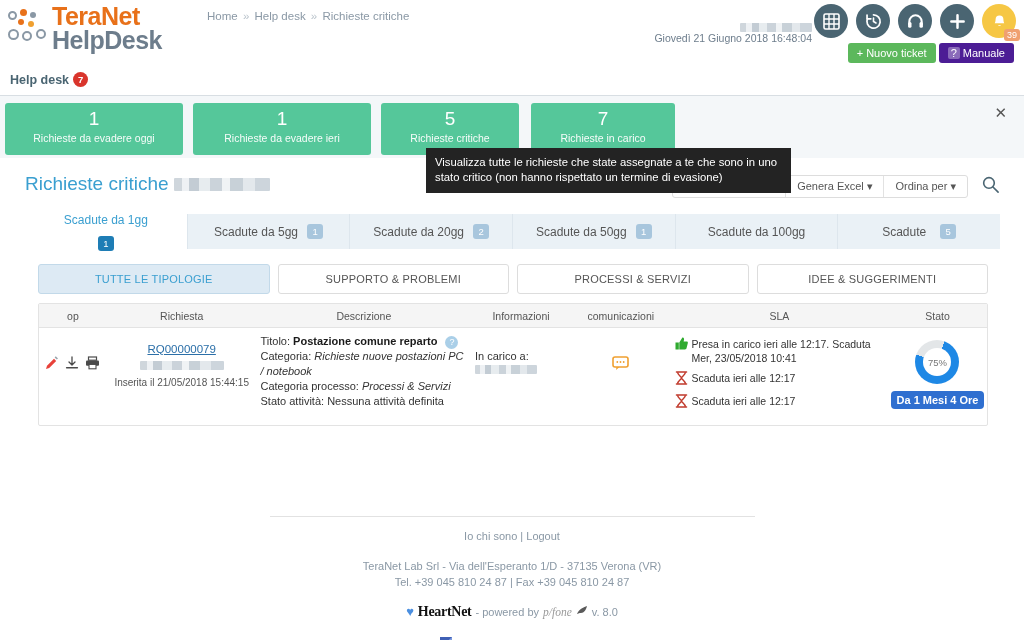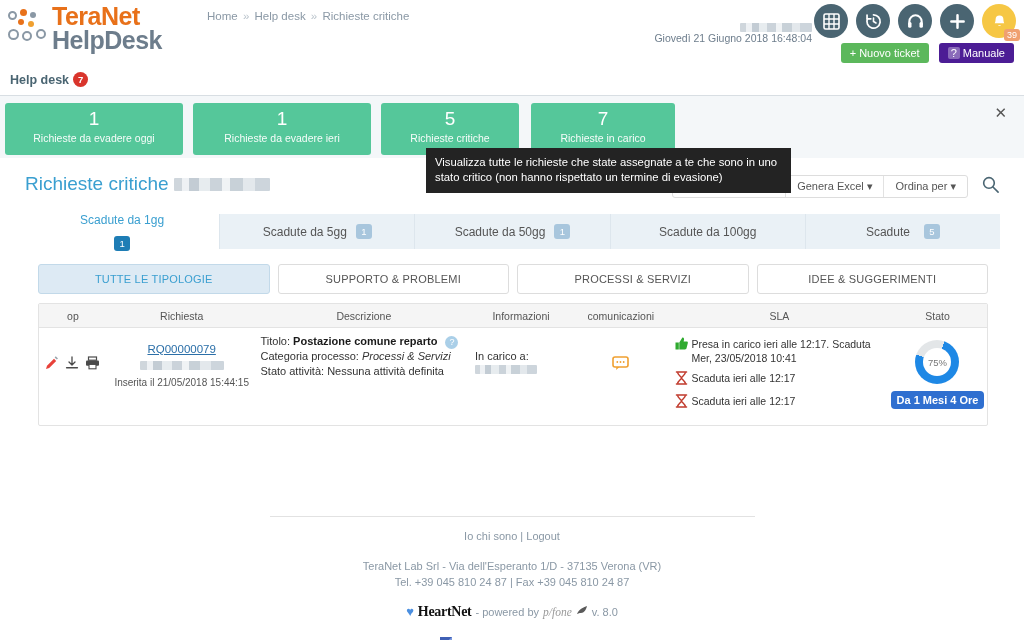--- a/index.html
+++ b/index.html
@@ -26,21 +26,21 @@
   .breadcrumb .sep { color:#b9c3cb; padding:0 2px; }
 
   .datetime { position:absolute; right:212px; top:20px; font-size:10.5px; color:#6d7d8c; text-align:right; }
   .redact { display:inline-block; background:linear-gradient(90deg,#cfd6dc 0 8%,#eef1f4 8% 16%,#c3ccd4 16% 26%,#e7ecef 26% 38%,#cbd3da 38% 50%,#f0f3f5 50% 58%,#c8d1d8 58% 72%,#e3e8ec 72% 84%,#cdd5dc 84% 100%); height:9px; vertical-align:middle; border-radius:1px; }
 
   .hdr-icons { position:absolute; right:8px; top:4px; display:flex; gap:8px; align-items:center; }
   .hicon { width:34px; height:34px; border-radius:50%; background:#4a6572; display:flex; align-items:center; justify-content:center; color:#fff; position:relative; }
   .hicon.bell { background:#f6c744; }
   .bell-badge { position:absolute; right:-4px; bottom:-3px; background:#f0a070; color:#fff; font-size:9px; border-radius:3px; padding:0 3px; line-height:12px; }
 
-  .hdr-buttons { position:absolute; right:10px; top:43px; display:flex; gap:10px;margin-left:15px; }
+  .hdr-buttons { position:absolute; right:10px; top:43px; display:flex; gap:3px;margin-left:15px; }
   .btn-new { background:#5cb85c; color:#fff; border:none; border-radius:3px; font-size:11px; padding:4px 9px; cursor:pointer; font-family:inherit; }
   .btn-manual { background:#4c1d95; color:#fff; border:none; border-radius:3px; font-size:11px; padding:4px 9px; cursor:pointer; font-family:inherit; }
   .btn-manual .q { background:rgba(255,255,255,.35); border-radius:2px; padding:0 3px; margin-right:3px; }
 
   .searchbar { position:absolute; right:10px; top:70px; display:flex; align-items:center; gap:5px; }
   .search-wrap { position:relative; }
   .search-input { width:86px; height:20px; border:1px solid #ccc; border-right:none; border-radius:2px 0 0 2px;
     font-size:10.5px; padding:0 18px 0 5px; color:#555; font-family:inherit; outline:none; }
   .search-mag { position:absolute; right:4px; top:3px; color:#888; pointer-events:none; }
   .search-q { background:#29a3e0; color:#fff; width:18px; height:20px; display:inline-flex; align-items:center; justify-content:center;
@@ -278,20 +278,24 @@
 <div class="tabs">
   <div class="tab active">
     <span>Scadute da 1gg</span>
     <span class="badge">1</span>
   </div>
   <div class="tab">
     <span>Scadute da 5gg</span>
     <span class="badge">1</span>
   </div>
   <div class="tab">
+    <span>Scadute da 20gg</span>
+    <span class="badge">2</span>
+  </div>
+  <div class="tab">
     <span>Scadute da 50gg</span>
     <span class="badge">1</span>
   </div>
   <div class="tab">
     <span>Scadute da 100gg</span>
   </div>
   <div class="tab">
     <span>Scadute</span>
     <span class="badge">5</span>
   </div>
@@ -347,20 +351,24 @@
         <div class="req-user redact"></div>
         <div class="req-date">Inserita il 21/05/2018 15:44:15</div>
       </div>
     </div>
 
     <div class="cell c-desc desc">
       <div>
         <span class="k">Titolo:</span>
         <b>Postazione comune reparto</b>
         <span class="info-q">?</span>
+      </div>
+      <div>
+        <span class="k">Categoria:</span>
+        <i>Richieste nuove postazioni PC / notebook</i>
       </div>
       <div>
         <span class="k">Categoria processo:</span>
         <i>Processi &amp; Servizi</i>
       </div>
       <div>
         <span class="k">Stato attività:</span>
         <span>Nessuna attività definita</span>
       </div>
     </div>

